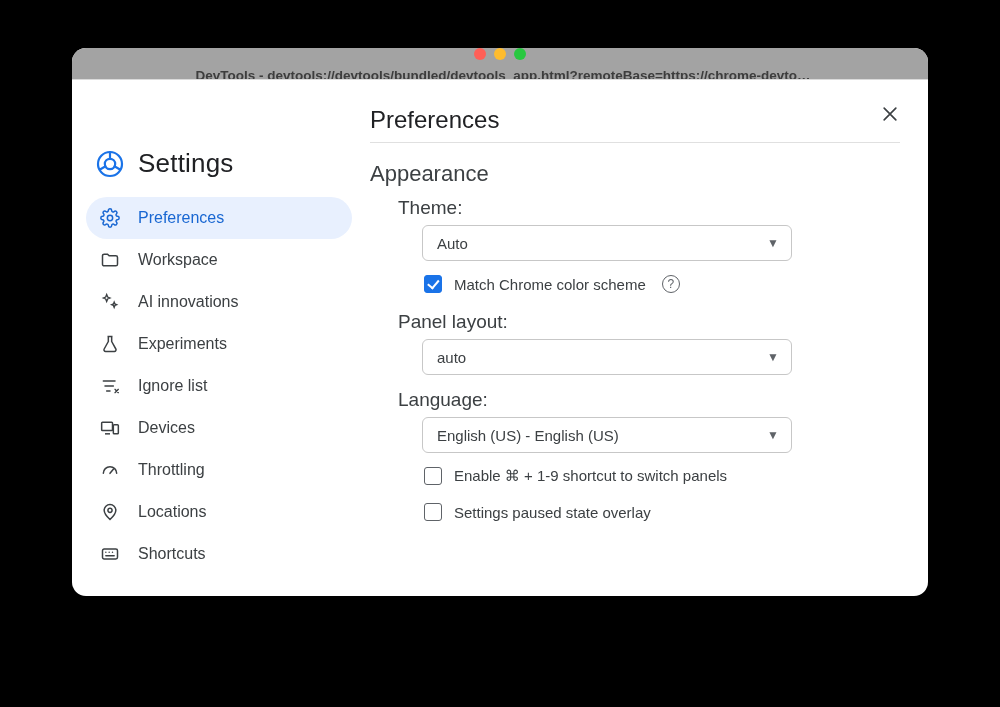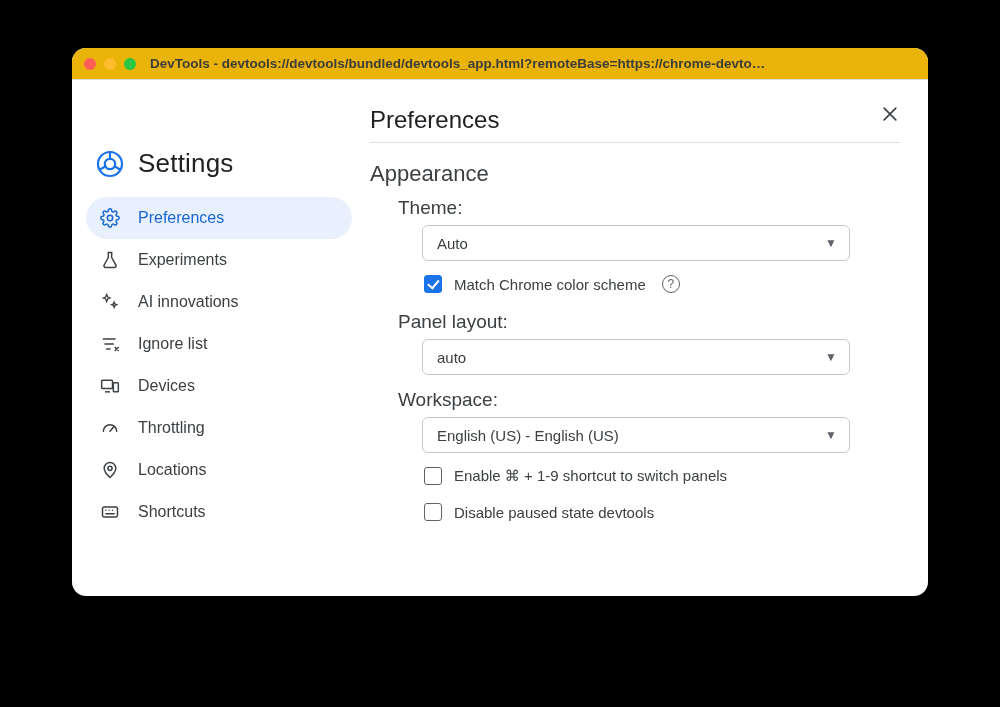--- a/index.html
+++ b/index.html
@@ -16,26 +16,27 @@
     width: 856px; height: 548px;
     background: #fff;
     border-radius: 14px;
     box-shadow: 0 2px 12px rgba(0,0,0,0.45);
     overflow: hidden;
     display: flex;
     flex-direction: column;
   }
   .titlebar {
     height: 32px;
-    background: #eab308;
+    background: #a3a3a3;
     border-bottom: 1px solid #dadada;
     display: flex;
     align-items: center;
     padding: 0 12px;
     gap: 8px;
+    flex-direction: column;
   }
   .traffic { display: flex; gap: 8px; }
   .dot { width: 12px; height: 12px; border-radius: 50%; }
   .dot.red { background:#ff5f57; }
   .dot.yellow { background:#febc2e; }
   .dot.green { background:#28c840; }
   .title-text {
     flex: 1;
     font-size: 13.5px;
     font-weight: 700;
@@ -123,21 +124,21 @@
     color: #3c4043;
     margin: 0 0 10px 0;
   }
   .form-block { padding-left: 28px; }
   .form-label {
     font-size: 19px;
     color: #3c4043;
     margin: 6px 0 6px 0;
   }
   .select {
-    width: 428px;
+    width: 370px;
     height: 36px;
     border: 1px solid #c7c7c7;
     border-radius: 6px;
     display: flex;
     align-items: center;
     justify-content: space-between;
     padding: 0 12px 0 14px;
     font-size: 15px;
     color: #3c4043;
     margin: 0 0 14px 24px;
@@ -211,38 +212,46 @@
         <div class="nav-item active">
           <span class="icon">
             <svg viewBox="0 0 24 24" width="20" height="20" stroke-width="1.8" stroke-linecap="round" stroke-linejoin="round">
               <circle cx="12" cy="12" r="3.2"></circle>
               <path d="M19.4 15a1.7 1.7 0 0 0 .34 1.87l.06.06a2 2 0 1 1-2.83 2.83l-.06-.06a1.7 1.7 0 0 0-1.87-.34 1.7 1.7 0 0 0-1 1.56V21a2 2 0 0 1-4 0v-.09a1.7 1.7 0 0 0-1.11-1.56 1.7 1.7 0 0 0-1.87.34l-.06.06a2 2 0 1 1-2.83-2.83l.06-.06a1.7 1.7 0 0 0 .34-1.87 1.7 1.7 0 0 0-1.56-1H3a2 2 0 0 1 0-4h.09a1.7 1.7 0 0 0 1.56-1.11 1.7 1.7 0 0 0-.34-1.87l-.06-.06a2 2 0 1 1 2.83-2.83l.06.06a1.7 1.7 0 0 0 1.87.34H9a1.7 1.7 0 0 0 1-1.56V3a2 2 0 0 1 4 0v.09a1.7 1.7 0 0 0 1 1.56 1.7 1.7 0 0 0 1.87-.34l.06-.06a2 2 0 1 1 2.83 2.83l-.06.06a1.7 1.7 0 0 0-.34 1.87V9a1.7 1.7 0 0 0 1.56 1H21a2 2 0 0 1 0 4h-.09a1.7 1.7 0 0 0-1.56 1z"></path>
             </svg>
           </span>
           <span>Preferences</span>
         </div>
 
-
-        <div class="nav-item">
-          <span class="icon">
-            <svg viewBox="0 0 24 24" width="20" height="20" stroke-width="1.8" stroke-linejoin="round">
-                <path d="M9 3h6M10 3v6l-5 9a2 2 0 0 0 1.8 3h10.4a2 2 0 0 0 1.8-3l-5-9V3"></path>
-              </svg>
-          </span>
-          <span>Experiments</span>
+        <div class="nav-item">
+          <span class="icon">
+            <svg viewBox="0 0 24 24" width="20" height="20" stroke-width="1.8">
+                <path d="M3 7a2 2 0 0 1 2-2h4l2 2h8a2 2 0 0 1 2 2v8a2 2 0 0 1-2 2H5a2 2 0 0 1-2-2z"></path>
+              </svg>
+          </span>
+          <span>Workspace</span>
         </div>
 
         <div class="nav-item">
           <span class="icon">
             <svg viewBox="0 0 24 24" width="20" height="20" stroke-width="1.6" fill="#3c4043" stroke="none">
               <path d="M8 3l1.2 3L12 7.2 9.2 8.4 8 11.4 6.8 8.4 4 7.2 6.8 6z"></path>
               <path d="M17 12l.9 2.3L20 15.2l-2.1.9L17 18.4l-.9-2.3L14 15.2l2.1-.9z"></path>
             </svg>
           </span>
           <span>AI innovations</span>
+        </div>
+
+        <div class="nav-item">
+          <span class="icon">
+            <svg viewBox="0 0 24 24" width="20" height="20" stroke-width="1.8" stroke-linejoin="round">
+                <path d="M9 3h6M10 3v6l-5 9a2 2 0 0 0 1.8 3h10.4a2 2 0 0 0 1.8-3l-5-9V3"></path>
+              </svg>
+          </span>
+          <span>Experiments</span>
         </div>
 
         <div class="nav-item">
           <span class="icon">
             <svg viewBox="0 0 24 24" width="20" height="20" stroke-width="1.8" stroke-linecap="round">
                 <path d="M4 6h14M6 12h10M8 18h4"></path>
                 <path d="M18 16l4 4M22 16l-4 4" stroke-width="1.6"></path>
               </svg>
           </span>
           <span>Ignore list</span>
@@ -315,31 +324,31 @@
           <span>Match Chrome color scheme</span>
           <span class="help">?</span>
         </div>
 
         <div class="form-label">Panel layout:</div>
         <div class="select">
           <span>auto</span>
           <span class="chev">▼</span>
         </div>
 
-        <div class="form-label">Workspace:</div>
+        <div class="form-label">Language:</div>
         <div class="select">
           <span>English (US) - English (US)</span>
           <span class="chev">▼</span>
         </div>
 
         <div class="check-row wide">
           <span class="checkbox"></span>
           <span class="cut">Enable ⌘ + 1-9 shortcut to switch panels</span>
         </div>
 
         <div class="check-row wide last">
           <span class="checkbox"></span>
-          <span class="cut" style="max-width:260px">Disable paused state devtools</span>
+          <span class="cut" style="max-width:260px">Settings paused state overlay</span>
         </div>
       </div>
     </div>
   </div>
 </div>
 
 </body></html>

